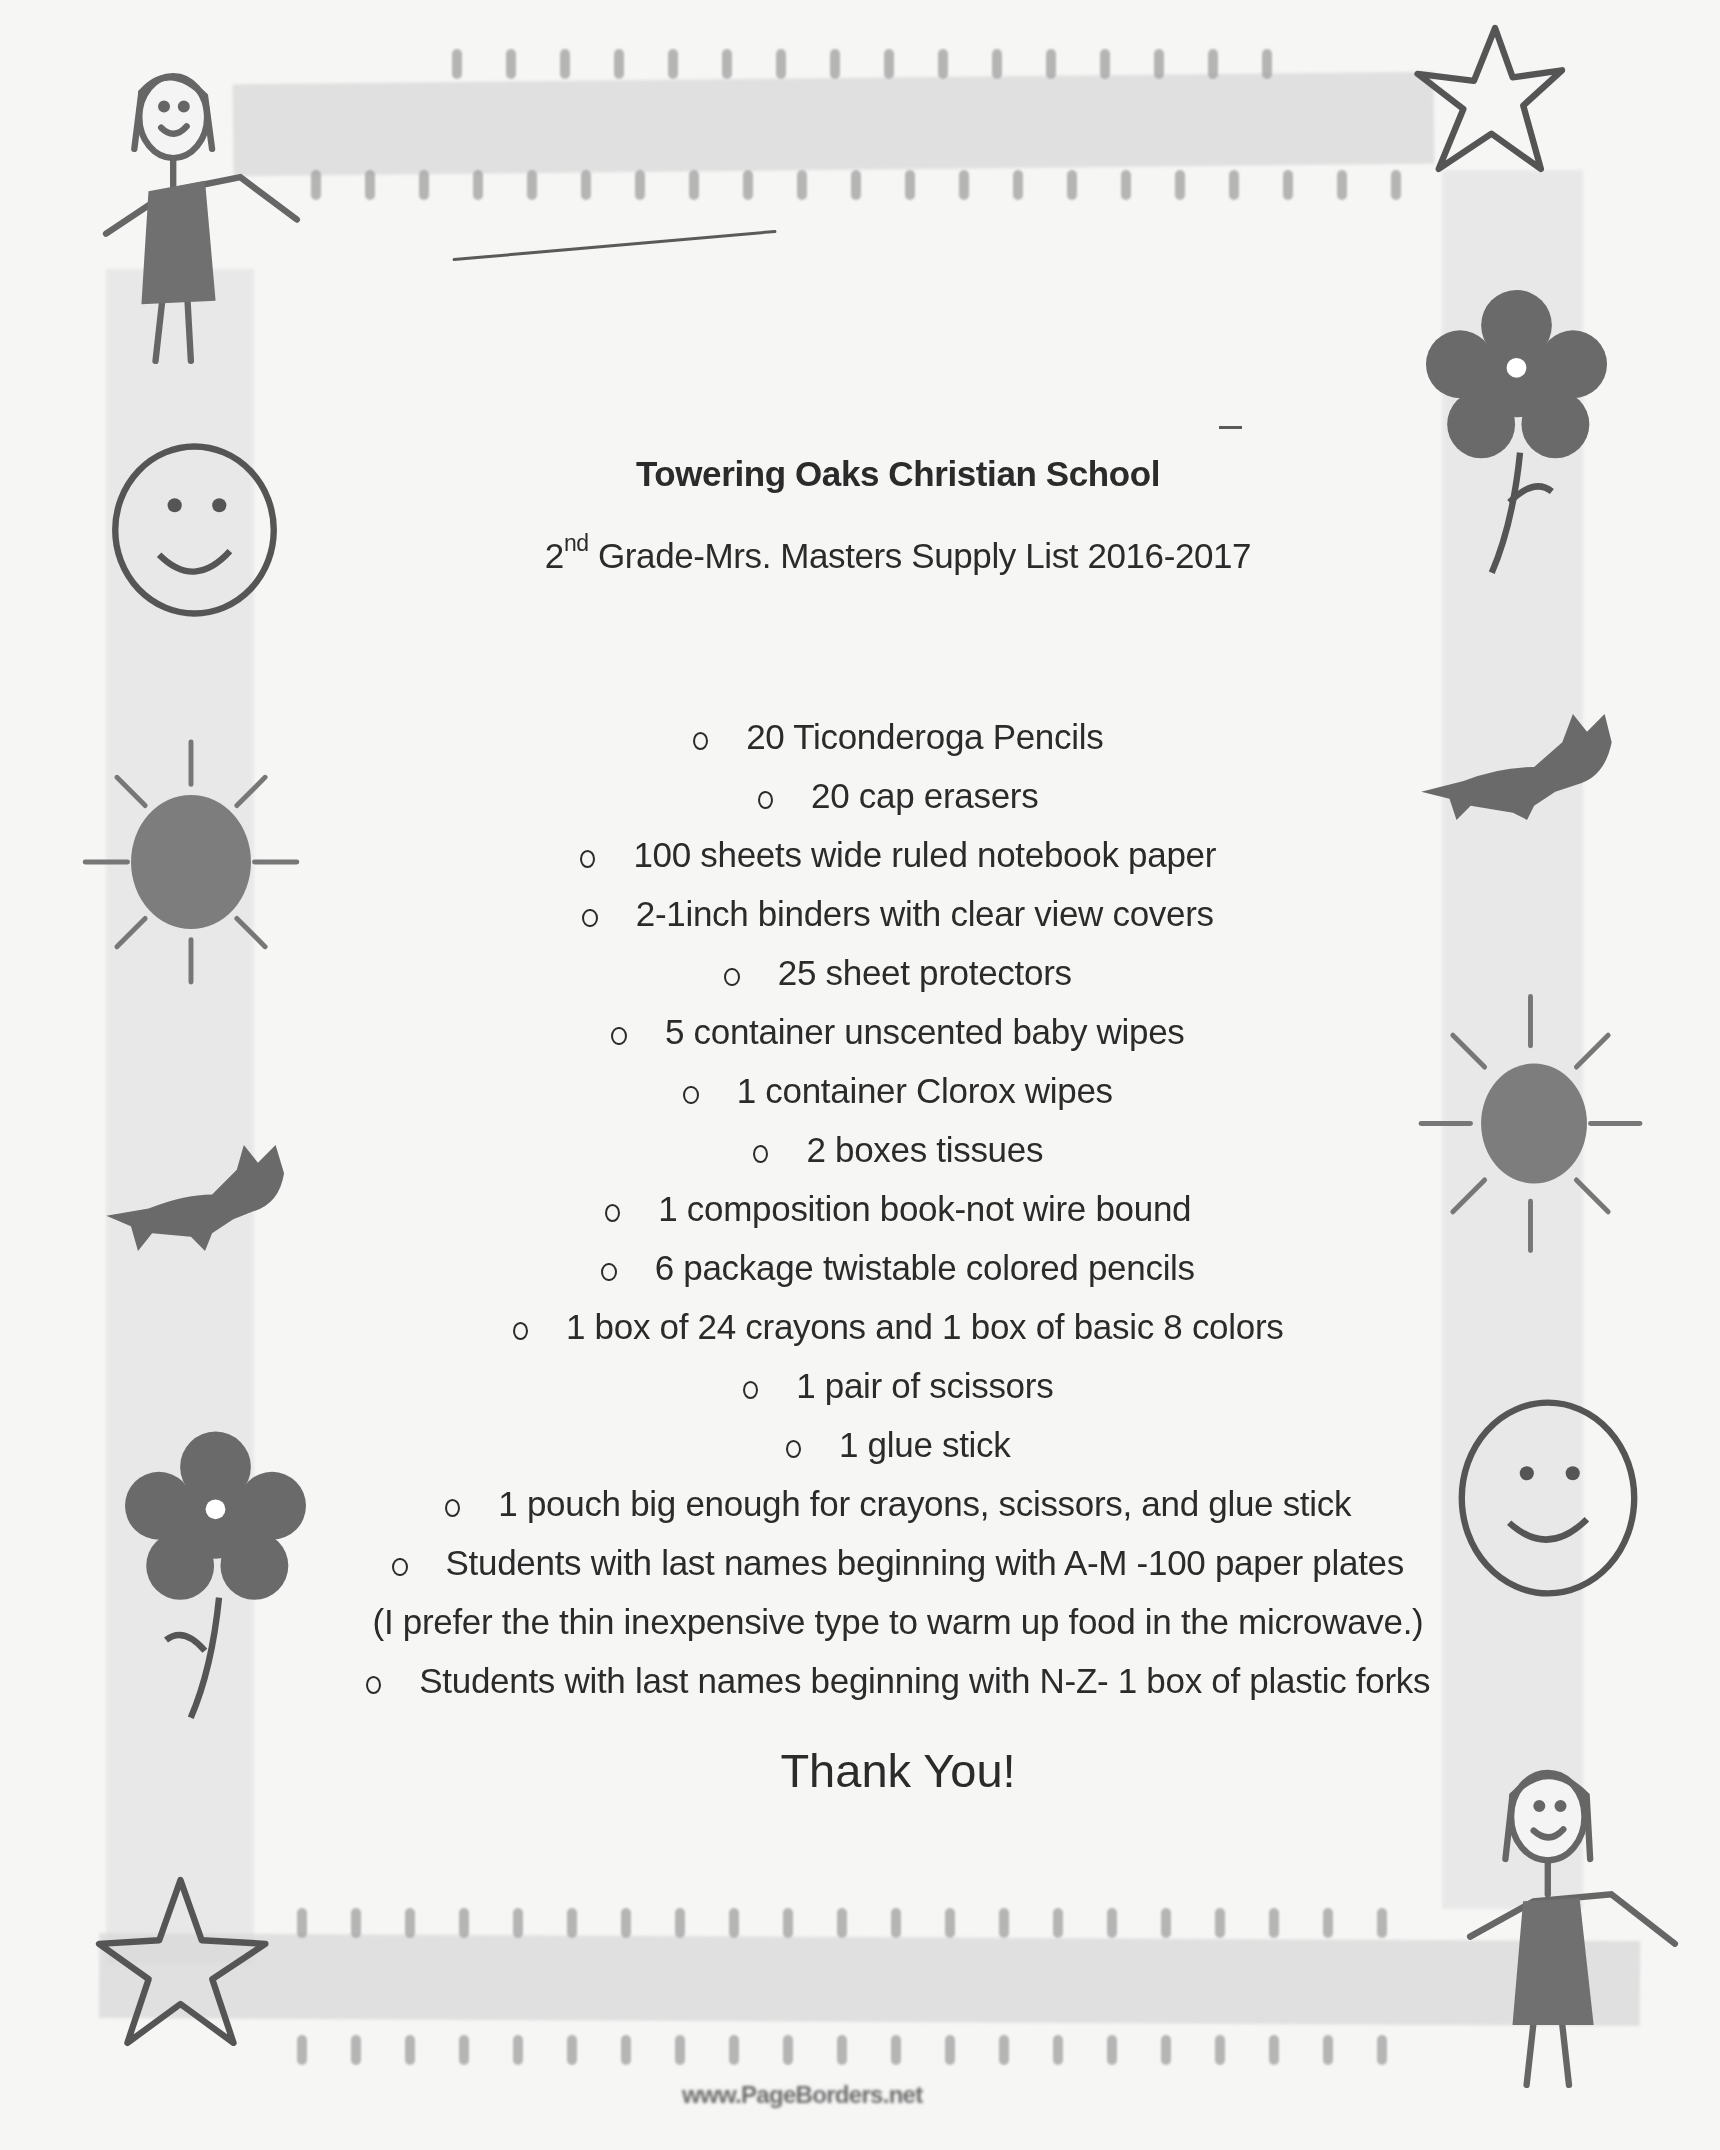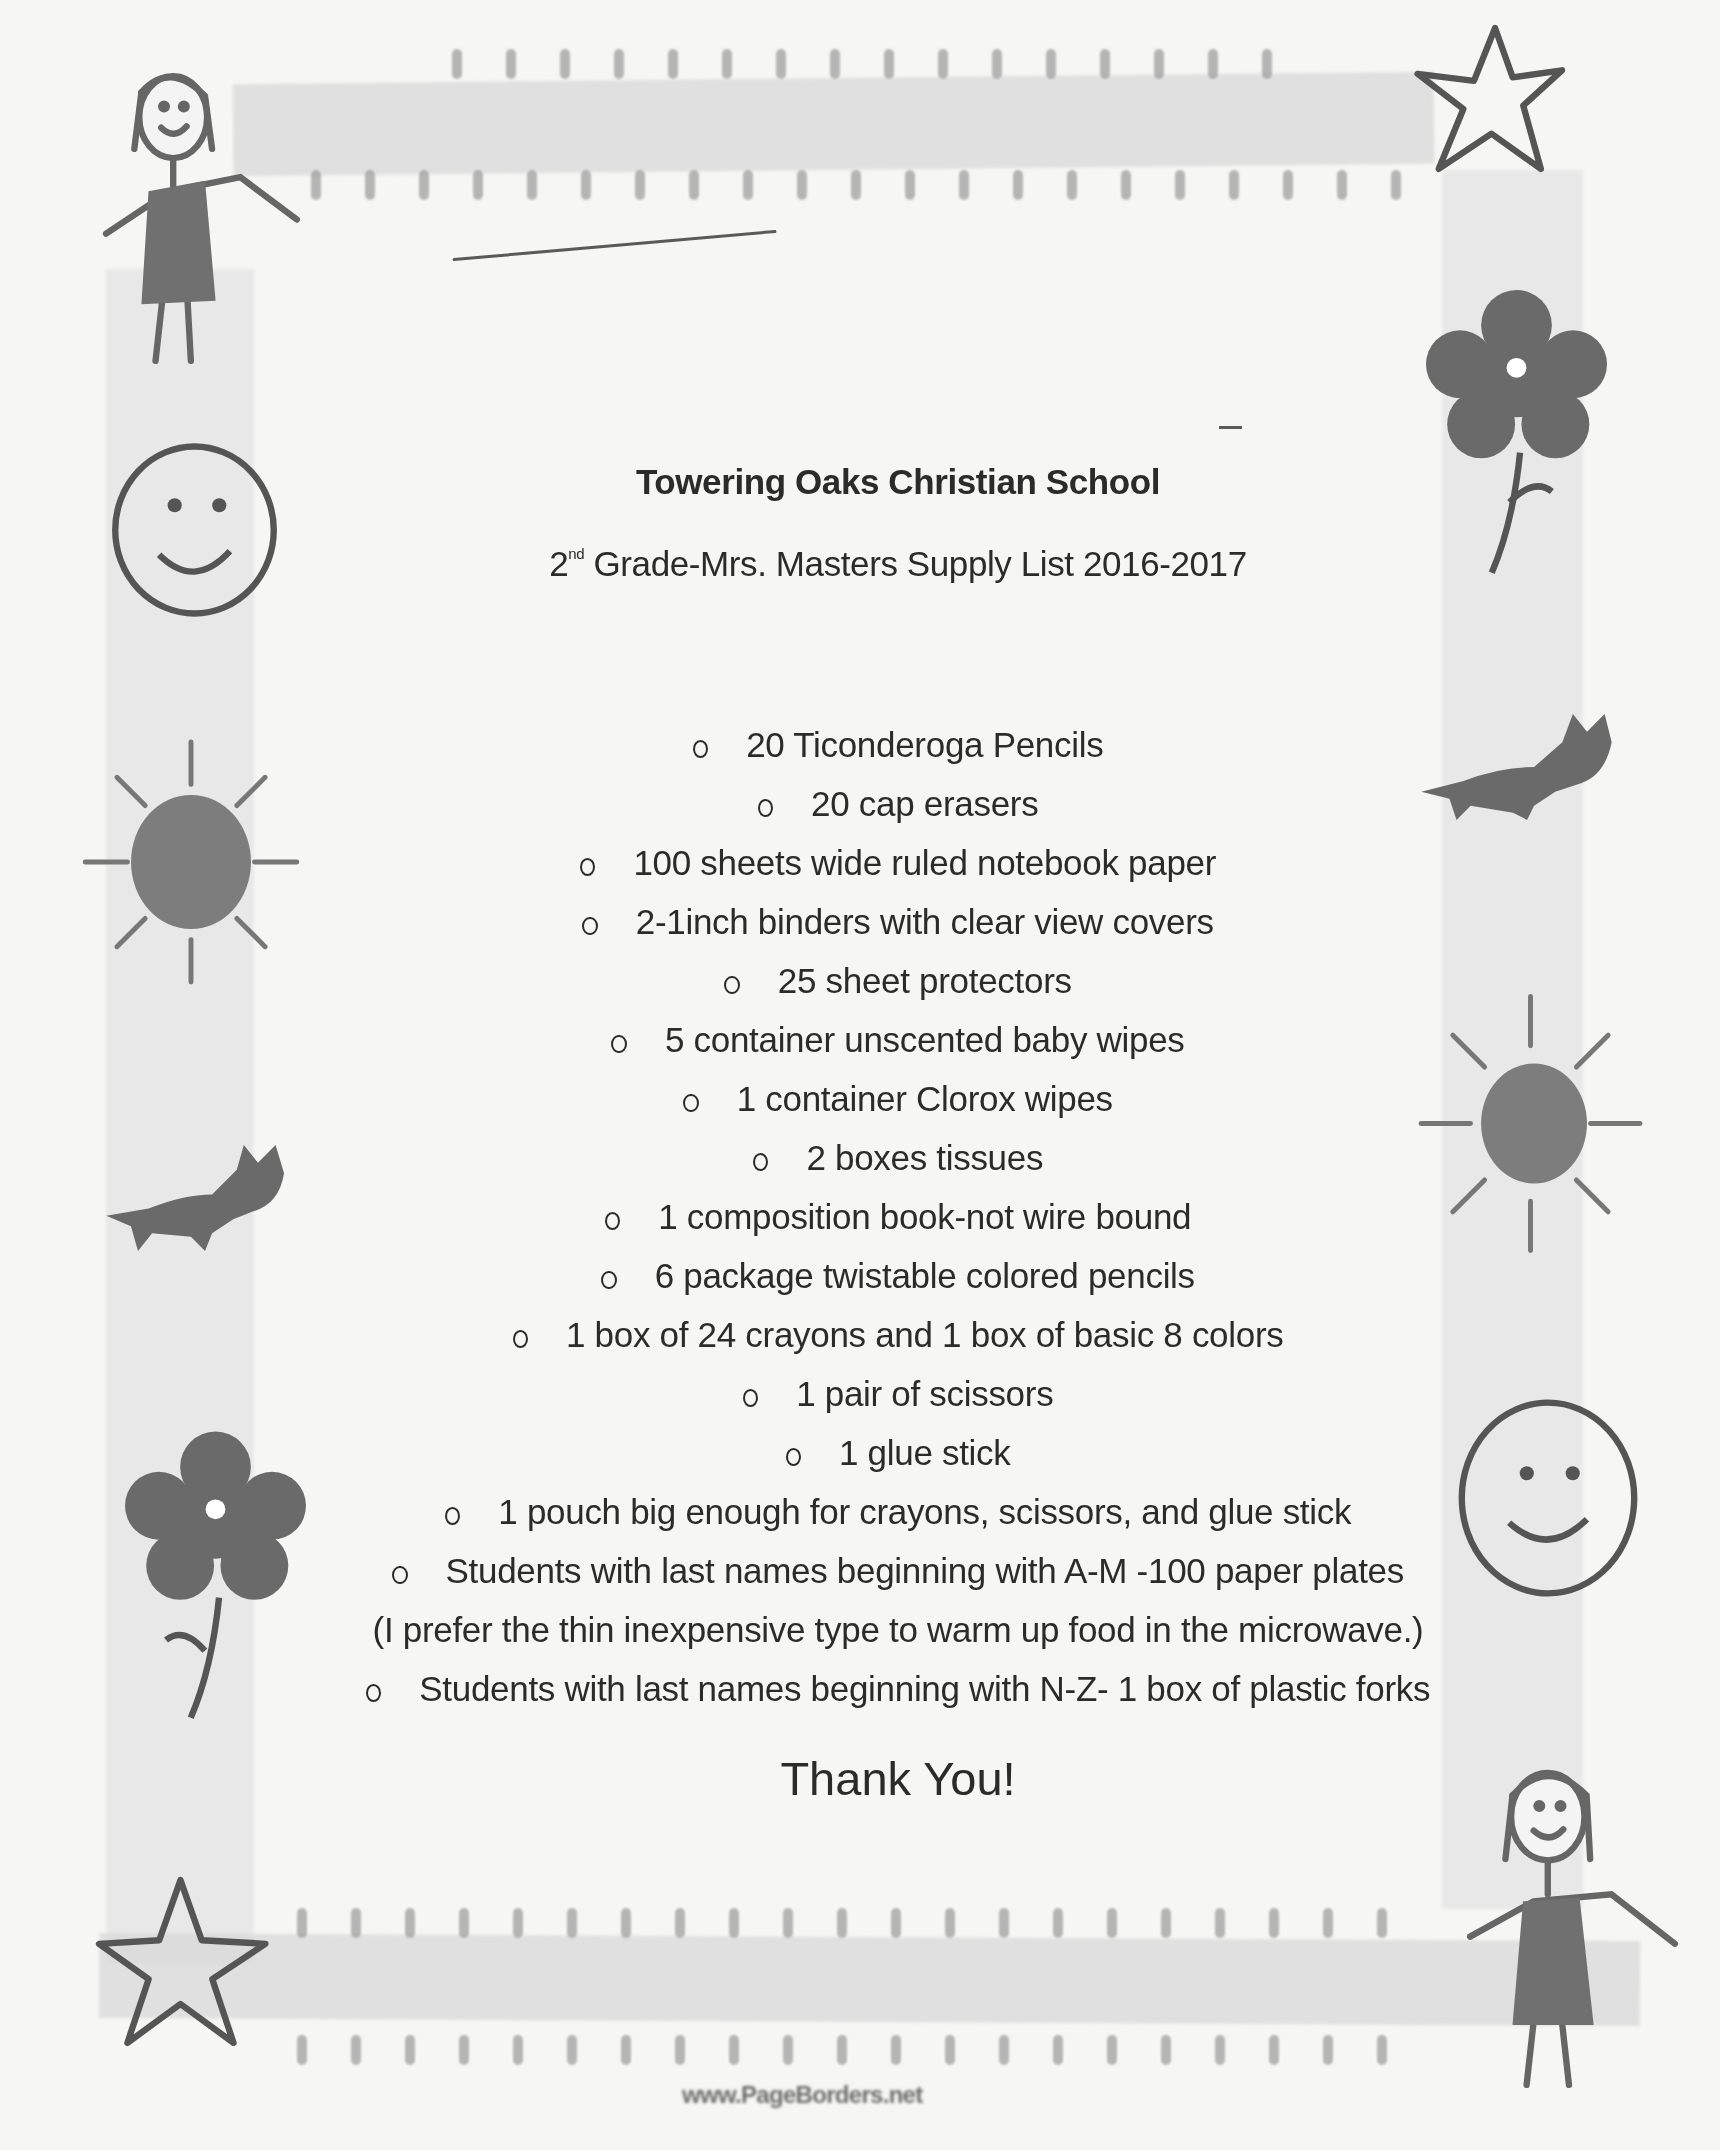--- a/index.html
+++ b/index.html
@@ -20,23 +20,23 @@
   .dashes span { width: 10px; height: 30px; background: #9a9a9a; border-radius: 5px; opacity: .7; filter: blur(1.1px); }
   .dashes.row1 { left: 452px; top: 49px; }
   .dashes.row2 { left: 311px; top: 170px; }
   .dashes.row3 { left: 297px; top: 1908px; }
   .dashes.row4 { left: 297px; top: 2035px; }
   .deco { position: absolute; }
   .deco svg { width: 100%; height: 100%; overflow: visible; }
 
   
   .content { position: absolute; left: 269px; top: 452px; width: 1258px; text-align: center; }
-  .school { font-size: 35px; margin: 12px; line-height: 1; letter-spacing: -0.4px; }
+  .school { font-size: 35px; margin: 4px; line-height: 1; letter-spacing: -0.4px; }
   .subtitle { font-size: 35px; margin: 47px 0 0 0; line-height: 1; letter-spacing: -0.4px; }
-  .subtitle sup { font-size: 15px; vertical-align: 17px; line-height: 0; }
+  .subtitle sup { font-size: 23px; vertical-align: 17px; line-height: 0; }
   .items { list-style: none; margin: 134px 0 0 0; padding: 0; }
   .items li { font-size: 35px; line-height: 59px; height: 59px; white-space: nowrap; letter-spacing: -0.3px; }
   .items li .bullet { display: inline-block; width: 15.5px; height: 18.4px; border: 2.1px solid #2b2b2b; border-radius: 50%; margin-right: 38px; vertical-align: -1.4px; box-sizing: border-box; }
   .items li.note { padding-left: 0; }
   .thanks { font-size: 47px; margin-top: 37px; line-height: 1; }
   .watermark { position: absolute; left: 682px; top: 2081px; font-size: 24px; font-weight: bold; color: #6c6c6c; filter: blur(1.6px); letter-spacing: -0.7px; }
   .pen-line { position: absolute; left: 452px; top: 244px; width: 325px; height: 2.8px; background: #333; transform: rotate(-5deg); border-radius: 1.4px; opacity: .8; }
   .pen-tick { position: absolute; left: 1219px; top: 426px; width: 22.6px; height: 2.8px; background: #333; opacity: .8; }
 </style>
 </head>

